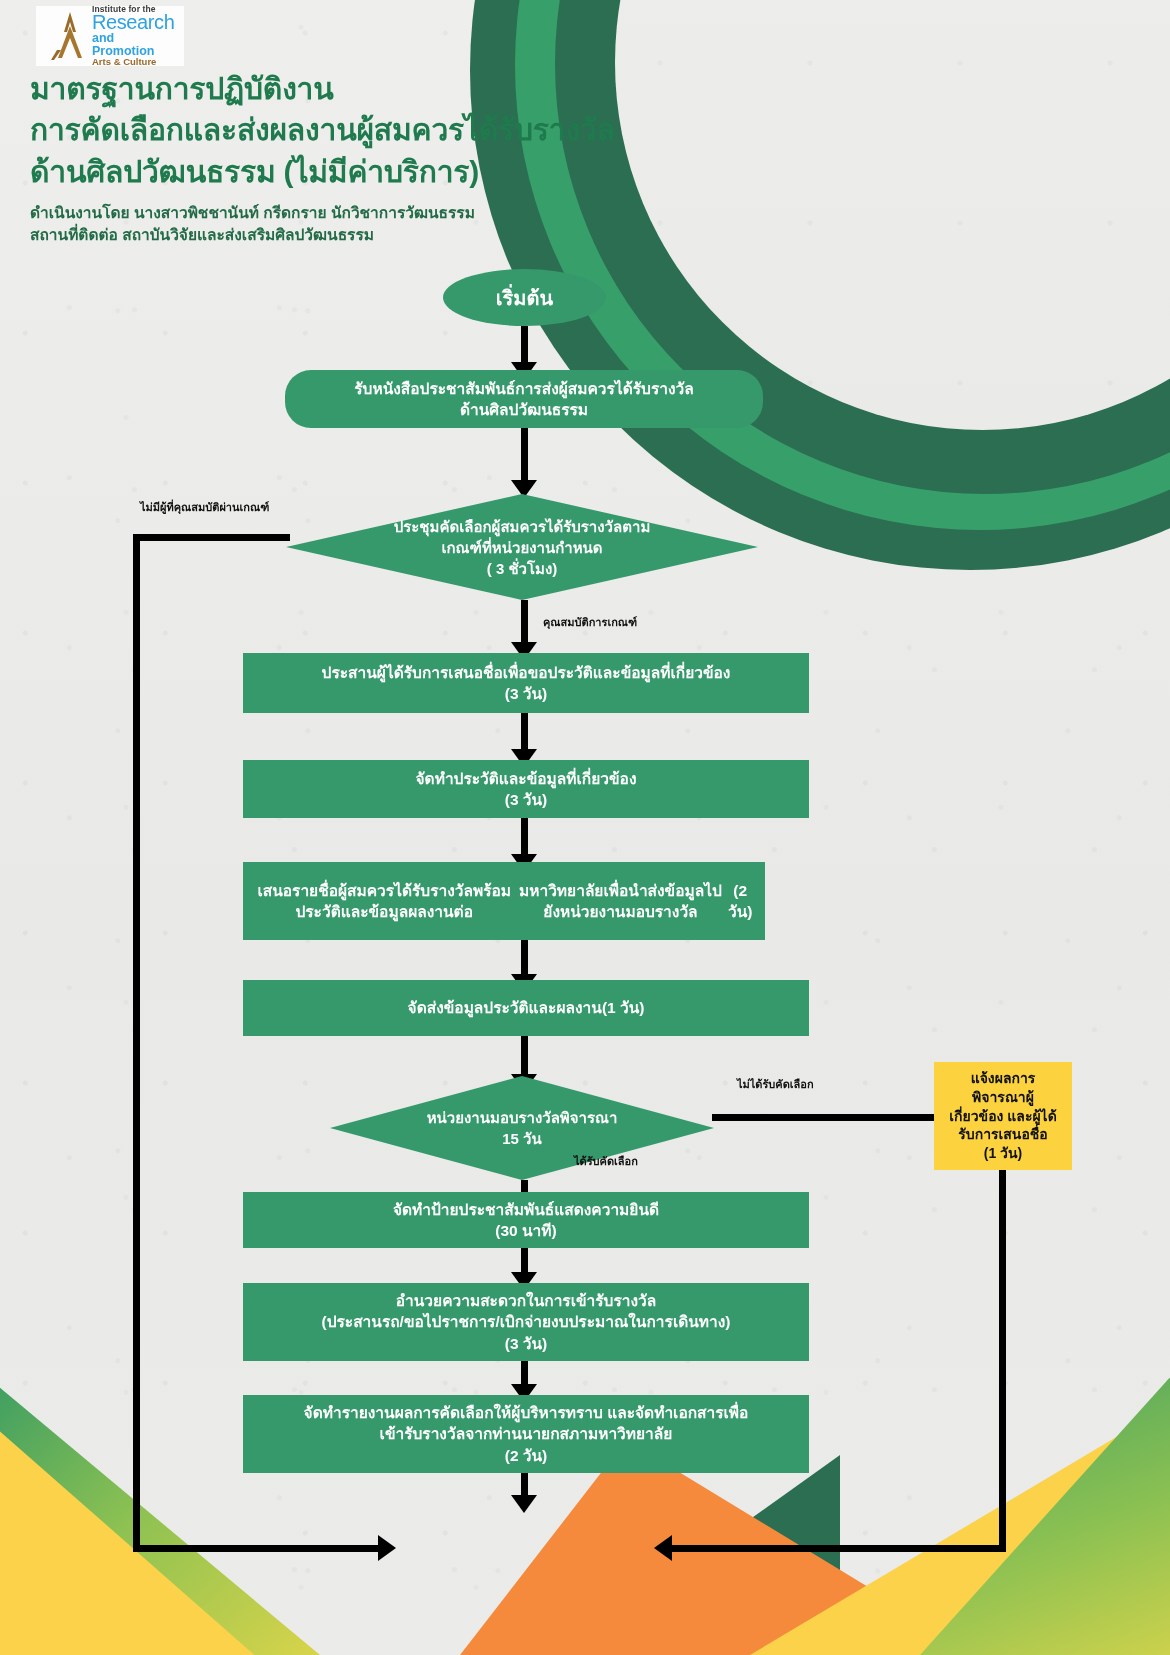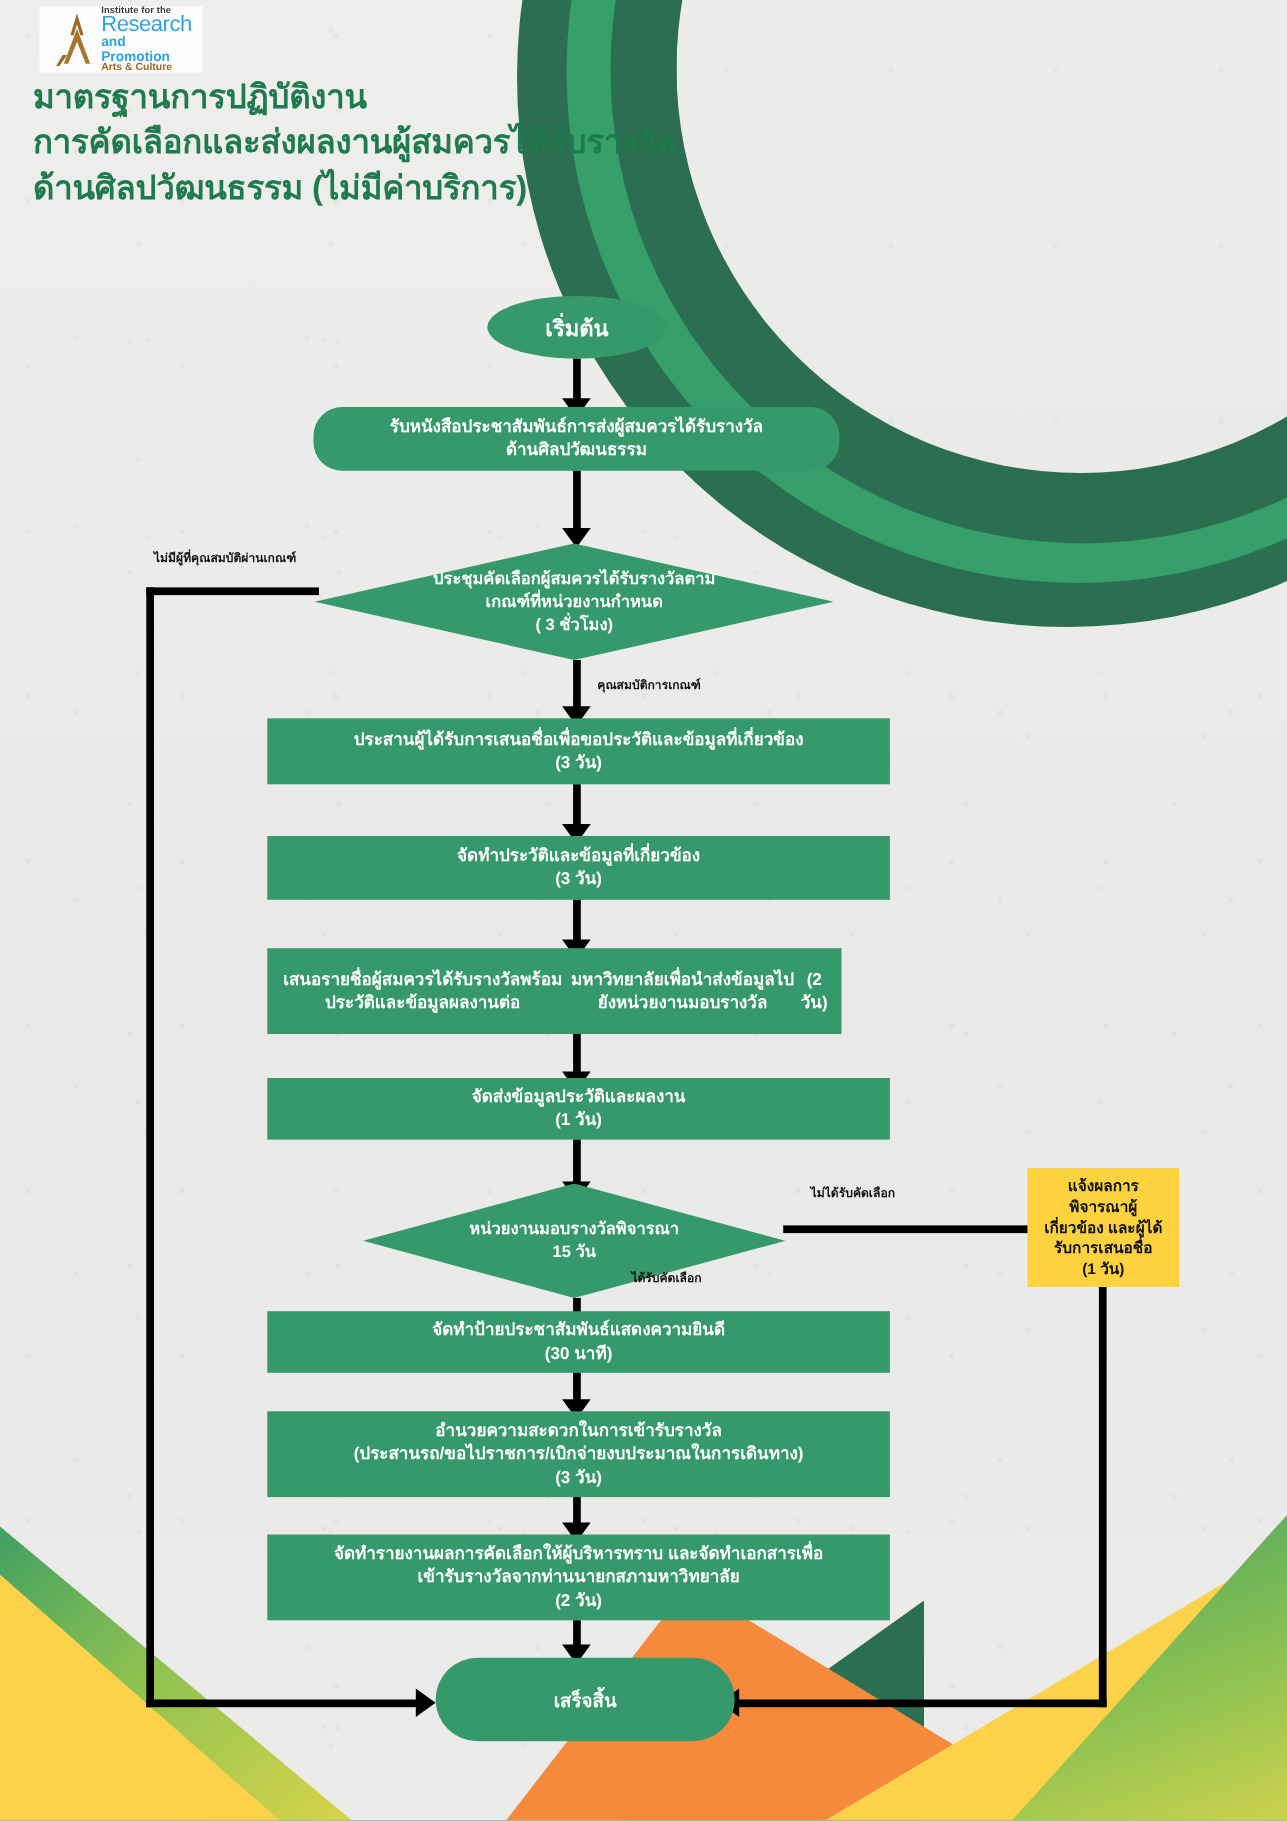--- a/index.html
+++ b/index.html
@@ -130,20 +130,24 @@
       <div class="lw3">and Promotion</div>
       <div class="lw4">Arts &amp; Culture</div>
     </div>
   </div>
 
   <div id="title-block">
     <div class="t-line">มาตรฐานการปฏิบัติงาน</div>
     <div class="t-line">การคัดเลือกและส่งผลงานผู้สมควรได้รับรางวัล</div>
     <div class="t-line">ด้านศิลปวัฒนธรรม (ไม่มีค่าบริการ)</div>
   </div>
+  <div id="subtitle-block">
+    <div class="sub-line">ดำเนินงานโดย นางสาวพิชชานันท์  กรีดกราย นักวิชาการวัฒนธรรม</div>
+    <div class="sub-line">สถานที่ติดต่อ สถาบันวิจัยและส่งเสริมศิลปวัฒนธรรม</div>
+  </div>
 
   <div id="flow">
 
     <div class="node term" style="left:443px;top:269px;width:163px;height:57px;">
       <span>เริ่มต้น</span>
     </div>
 
     <div class="vline" style="left:521px;top:326px;height:44px;"></div>
     <div class="arrow-d" style="left:511px;top:362px;"></div>
 
@@ -194,21 +198,21 @@
 
     <div class="node proc" style="left:243px;top:862px;width:522px;height:78px;flex-direction:row;">
       <span>เสนอรายชื่อผู้สมควรได้รับรางวัลพร้อมประวัติและข้อมูลผลงานต่อ</span>
       <span>มหาวิทยาลัยเพื่อนำส่งข้อมูลไปยังหน่วยงานมอบรางวัล</span>
       <span>(2 วัน)</span>
     </div>
 
     <div class="vline" style="left:521px;top:940px;height:43px;"></div>
     <div class="arrow-d" style="left:511px;top:974px;"></div>
 
-    <div class="node proc" style="left:243px;top:980px;width:566px;height:56px;flex-direction:column;">
+    <div class="node proc" style="left:243px;top:980px;width:566px;height:56px;">
       <span>จัดส่งข้อมูลประวัติและผลงาน</span>
       <span>(1 วัน)</span>
     </div>
 
     <div class="vline" style="left:521px;top:1036px;height:48px;"></div>
     <div class="arrow-d" style="left:511px;top:1074px;"></div>
 
     <div class="dia-wrap" style="left:330px;top:1076px;width:384px;height:104px;">
       <div class="dia-shape"></div>
       <div class="dia-txt" style="flex-direction:column;">
@@ -257,18 +261,15 @@
 
     <div class="node proc" style="left:243px;top:1395px;width:566px;height:78px;flex-direction:column;text-align:center;">
       <span>จัดทำรายงานผลการคัดเลือกให้ผู้บริหารทราบ และจัดทำเอกสารเพื่อ</span>
       <span>เข้ารับรางวัลจากท่านนายกสภามหาวิทยาลัย</span>
       <span>(2 วัน)</span>
     </div>
 
     <div class="vline" style="left:521px;top:1473px;height:32px;"></div>
     <div class="arrow-d" style="left:511px;top:1495px;"></div>
 
-    <div class="node term-pill" style="left:396px;top:1507px;width:272px;height:76px;">
-      <span>เสร็จสิ้น</span>
-    </div>
 
   </div>
 </div>
 
 </body></html>

